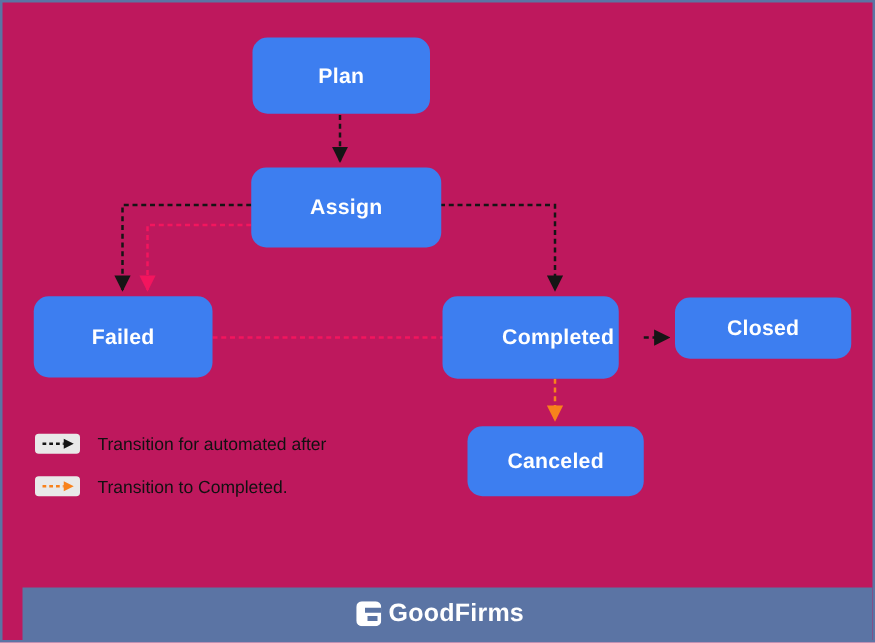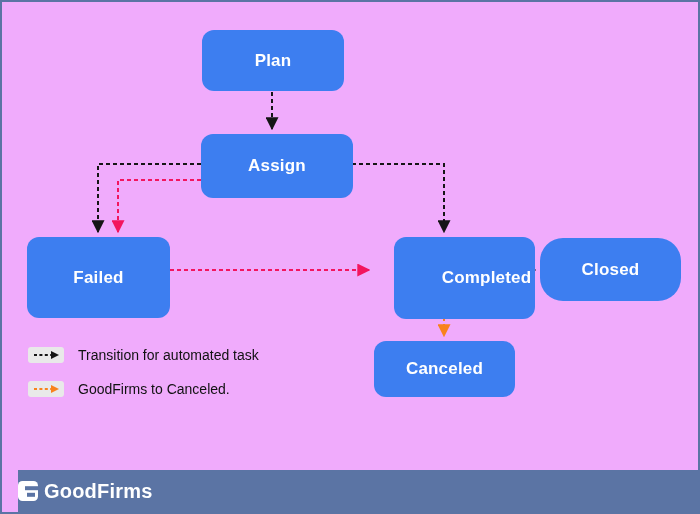--- a/index.html
+++ b/index.html
@@ -11,62 +11,62 @@
     --frame:#5B74A4;
     --swatch:#E9E9E9;
     --text:#111111;
   }
   *{box-sizing:border-box;}
   html,body{margin:0;padding:0;background:#ffffff;}
   body{font-family:"Liberation Sans", sans-serif;}
   .canvas{
     position:relative;
     width:700px;height:514px;
-    background:#f0abfc;
+    background:#be185d;
     border:2px solid var(--frame);
     overflow:hidden;
   }
   .edges-layer{
     position:absolute;left:0;top:0;width:700px;height:514px;
     pointer-events:none;
   }
   .node{
     position:absolute;
     background:var(--node-fill);
     color:var(--node-text);
     border-radius:12px;
     display:flex;align-items:center;justify-content:center;
     font-size:17px;font-weight:700;letter-spacing:.2px;
   }
   .node-plan{left:200px;top:28px;width:142px;height:61px;}
   .node-assign{left:199px;top:132px;width:152px;height:64px;}
-  .node-failed{left:25px;top:235px;width:143px;height:81px;}
-  .node-completed{left:392px;top:235px;width:141px;height:82px;padding-left:44px;}
-  .node-closed{left:538px;top:236px;width:141px;height:63px;border-radius:23px;}
+  .node-failed{left:25px;top:235px;width:143px;height:65px;}
+  .node-completed{left:352px;top:235px;width:141px;height:66px;padding-left:44px;}
+  .node-closed{left:538px;top:236px;width:141px;height:49px;}
   .node-canceled{left:372px;top:339px;width:141px;height:56px;}
   .legend{
     position:absolute;left:26px;top:345px;
   }
   .legend-row{
     display:flex;align-items:center;gap:14px;
     height:16px;margin-bottom:18px;
   }
   .legend-swatch{
     width:36px;height:16px;border-radius:3px;
     background:var(--swatch);
     display:flex;align-items:center;justify-content:center;
     flex:0 0 auto;
   }
   .legend-label{
     font-size:14px;color:var(--text);white-space:nowrap;
   }
   .footer{
     position:absolute;left:16px;right:0;bottom:0;height:42px;
     background:var(--frame);
-    display:flex;align-items:center;justify-content:flex-start;
+    display:flex;align-items:center;justify-content:center;
     padding-right:12px;
   }
   .brand{
     display:flex;align-items:center;gap:6px;color:#ffffff;
   }
   .brand-text{
     font-size:20px;font-weight:600;letter-spacing:.2px;
   }
 </style>
 </head>
@@ -123,32 +123,32 @@
 
   <div class="legend">
 
     <div class="legend-row">
       <span class="legend-swatch">
         <svg width="27" height="10" viewBox="0 0 27 10">
           <line x1="1" y1="5" x2="18" y2="5" stroke-width="2" stroke-dasharray="3 2.4" stroke="#151515"></line>
           <path d="M18,1 L26,5 L18,9 Z" fill="#151515"></path>
         </svg>
       </span>
-      <span class="legend-label">Transition for automated task</span>
+      <span class="legend-label">Transition for automated after</span>
     </div>
 
 
     <div class="legend-row">
       <span class="legend-swatch">
         <svg width="27" height="10" viewBox="0 0 27 10">
           <line x1="1" y1="5" x2="18" y2="5" stroke-width="2" stroke-dasharray="3 2.4" stroke="#F8821C"></line>
           <path d="M18,1 L26,5 L18,9 Z" fill="#F8821C"></path>
         </svg>
       </span>
-      <span class="legend-label">GoodFirms to Canceled.</span>
+      <span class="legend-label">Transition to Completed.</span>
     </div>
 
   </div>
 
   <div class="footer">
     <div class="brand">
       <svg width="20" height="20" viewBox="0 0 20 20">
         <rect x="0" y="0" width="20" height="20" rx="4.5" fill="#ffffff"></rect>
         <rect x="7" y="5.2" width="13" height="4" fill="#5B74A4"></rect>
         <rect x="9" y="11.8" width="8" height="4" fill="#5B74A4"></rect>

